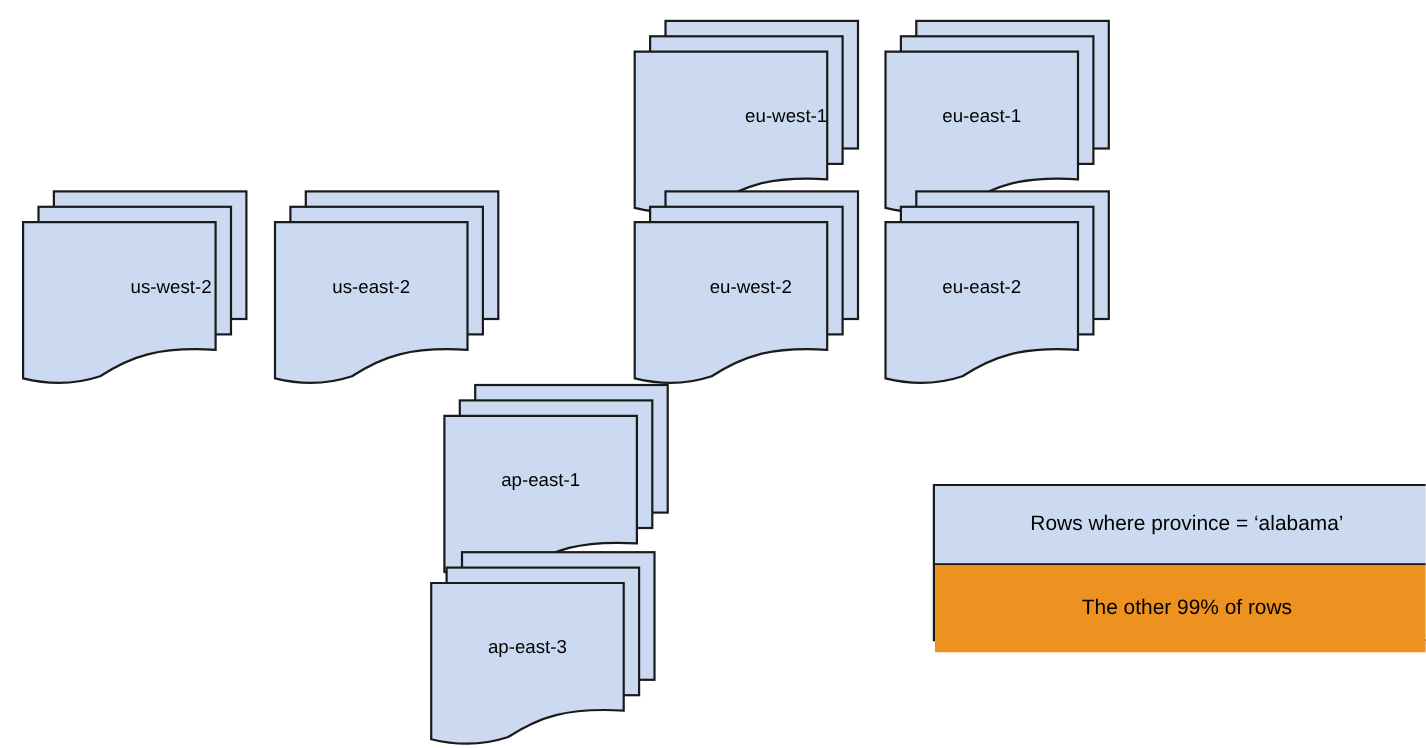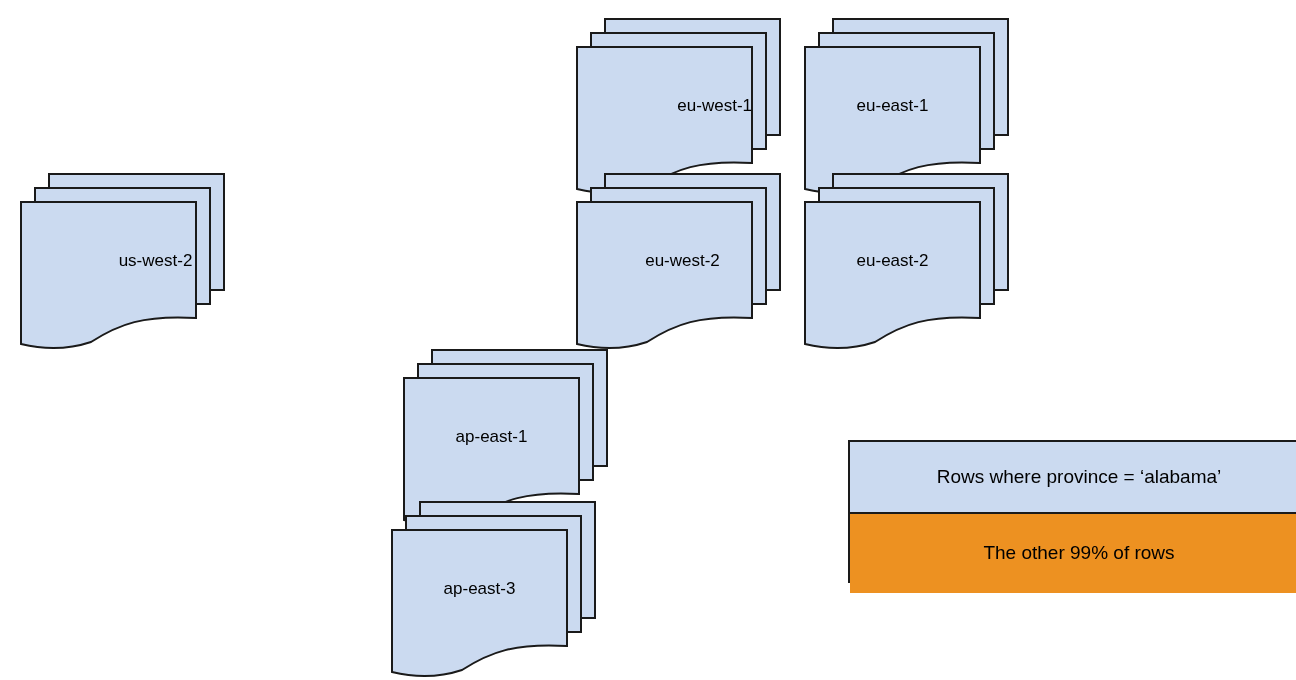--- a/index.html
+++ b/index.html
@@ -84,20 +84,28 @@
       <div class="stack-label" style="left: 2px; top: 80px; width: 175px;">eu-east-1</div>
     </div>
     <div class="stack" style="left: 19px; top: 172px;">
       <svg width="207" height="190" viewBox="0 0 207 190">
         <rect x="30" y="2" width="175" height="116" fill="#cbdaf0" stroke="#1a1a1a" stroke-width="2" stroke-linejoin="miter"></rect>
         <rect x="16" y="16" width="175" height="116" fill="#cbdaf0" stroke="#1a1a1a" stroke-width="2" stroke-linejoin="miter"></rect>
         <path d="M 0 0 L 175 0 L 175 116 C 122.49999999999999 113 98.00000000000001 122 70 140 C 49.00000000000001 147 24.500000000000004 148 0 142 Z" transform="translate(2,30)" fill="#cbdaf0" stroke="#1a1a1a" stroke-width="2" stroke-linejoin="miter"></path>
       </svg>
       <div class="stack-label" style="left: 2px; top: 80px; width: 175px; margin-left: 47px;">us-west-2</div>
     </div>
+    <div class="stack" style="left: 248px; top: 172px;">
+      <svg width="207" height="190" viewBox="0 0 207 190">
+        <rect x="30" y="2" width="175" height="116" fill="#cbdaf0" stroke="#1a1a1a" stroke-width="2" stroke-linejoin="miter"></rect>
+        <rect x="16" y="16" width="175" height="116" fill="#cbdaf0" stroke="#1a1a1a" stroke-width="2" stroke-linejoin="miter"></rect>
+        <path d="M 0 0 L 175 0 L 175 116 C 122.49999999999999 113 98.00000000000001 122 70 140 C 49.00000000000001 147 24.500000000000004 148 0 142 Z" transform="translate(2,30)" fill="#cbdaf0" stroke="#1a1a1a" stroke-width="2" stroke-linejoin="miter"></path>
+      </svg>
+      <div class="stack-label" style="left: 2px; top: 80px; width: 175px;">us-east-2</div>
+    </div>
     <div class="stack" style="left: 575px; top: 172px;">
       <svg width="207" height="190" viewBox="0 0 207 190">
         <rect x="30" y="2" width="175" height="116" fill="#cbdaf0" stroke="#1a1a1a" stroke-width="2" stroke-linejoin="miter"></rect>
         <rect x="16" y="16" width="175" height="116" fill="#cbdaf0" stroke="#1a1a1a" stroke-width="2" stroke-linejoin="miter"></rect>
         <path d="M 0 0 L 175 0 L 175 116 C 122.49999999999999 113 98.00000000000001 122 70 140 C 49.00000000000001 147 24.500000000000004 148 0 142 Z" transform="translate(2,30)" fill="#cbdaf0" stroke="#1a1a1a" stroke-width="2" stroke-linejoin="miter"></path>
       </svg>
       <div class="stack-label" style="left: 2px; top: 80px; width: 211px;">eu-west-2</div>
     </div>
     <div class="stack" style="left: 803px; top: 172px;">
       <svg width="207" height="190" viewBox="0 0 207 190">

